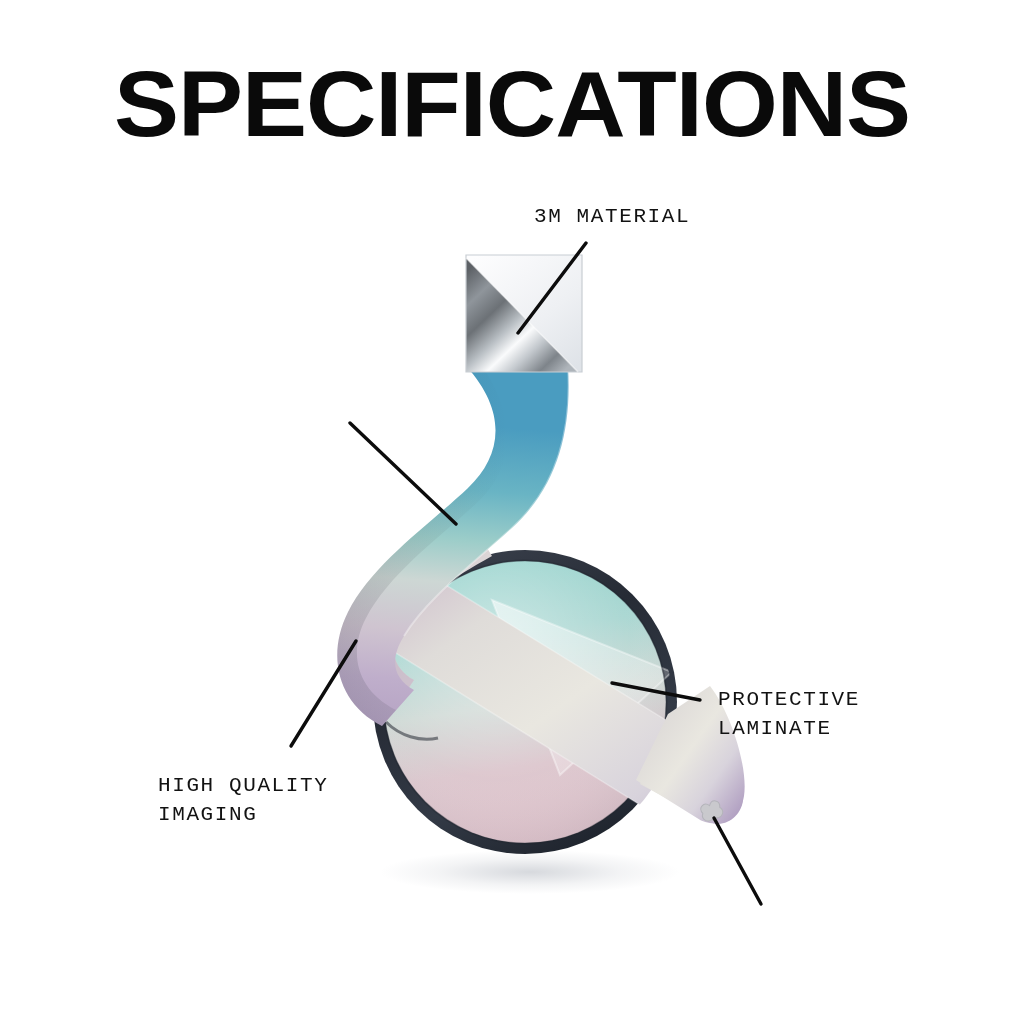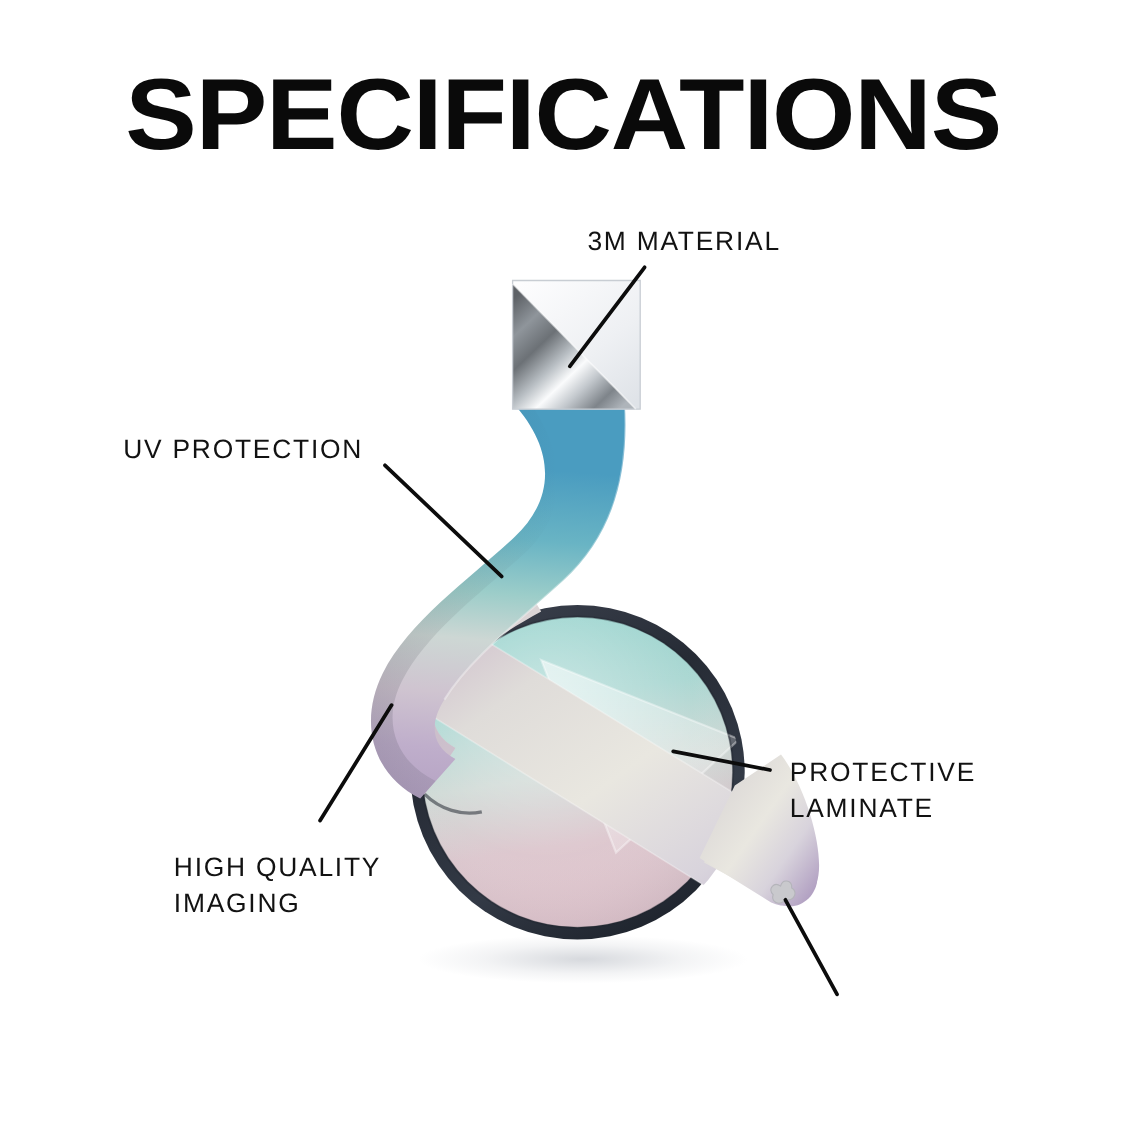--- a/index.html
+++ b/index.html
@@ -40,23 +40,23 @@
     font-size: 92px;
     line-height: 1.0;
     letter-spacing: -1px;
     color: #0a0a0a;
     transform: scaleX(1.06);
     transform-origin: 50% 50%;
     white-space: nowrap;
   }
   .label {
     position: absolute;
-    font-family: Liberation Sans, sans-serif;
+    font-family: Liberation Mono, monospace;
     font-weight: normal;
-    font-size: 24px;
+    font-size: 21px;
     line-height: 1.38;
     letter-spacing: 1.6px;
     color: #121212;
     white-space: pre-line;
   }
   .lab-3m       { left: 534px;  top: 203px; }
   .lab-uv       { left: 112px;  top: 392px; }
   .lab-laminate { left: 718px;  top: 686px; }
   .lab-imaging  { left: 158px;  top: 772px; text-align: left; width: 212px; }
   .lab-device   { left: 688px;  top: 913px; text-align: center; width: 178px; }
@@ -231,19 +231,18 @@
       <line x1="350" y1="423" x2="456" y2="524"></line>
       <line x1="700" y1="700" x2="612" y2="683"></line>
       <line x1="291" y1="746" x2="356" y2="641"></line>
       <line x1="761" y1="904" x2="714" y2="818"></line>
     </g>
   </svg>
 
   <div class="headline">SPECIFICATIONS</div>
 
   <div class="label lab-3m">3M MATERIAL</div>
-  <div class="label lab-uv">UV PROTECTION</div>
   <div class="label lab-laminate">PROTECTIVE
 LAMINATE</div>
   <div class="label lab-imaging">HIGH QUALITY
 IMAGING</div>
 
 </div>
 
 </body></html>

